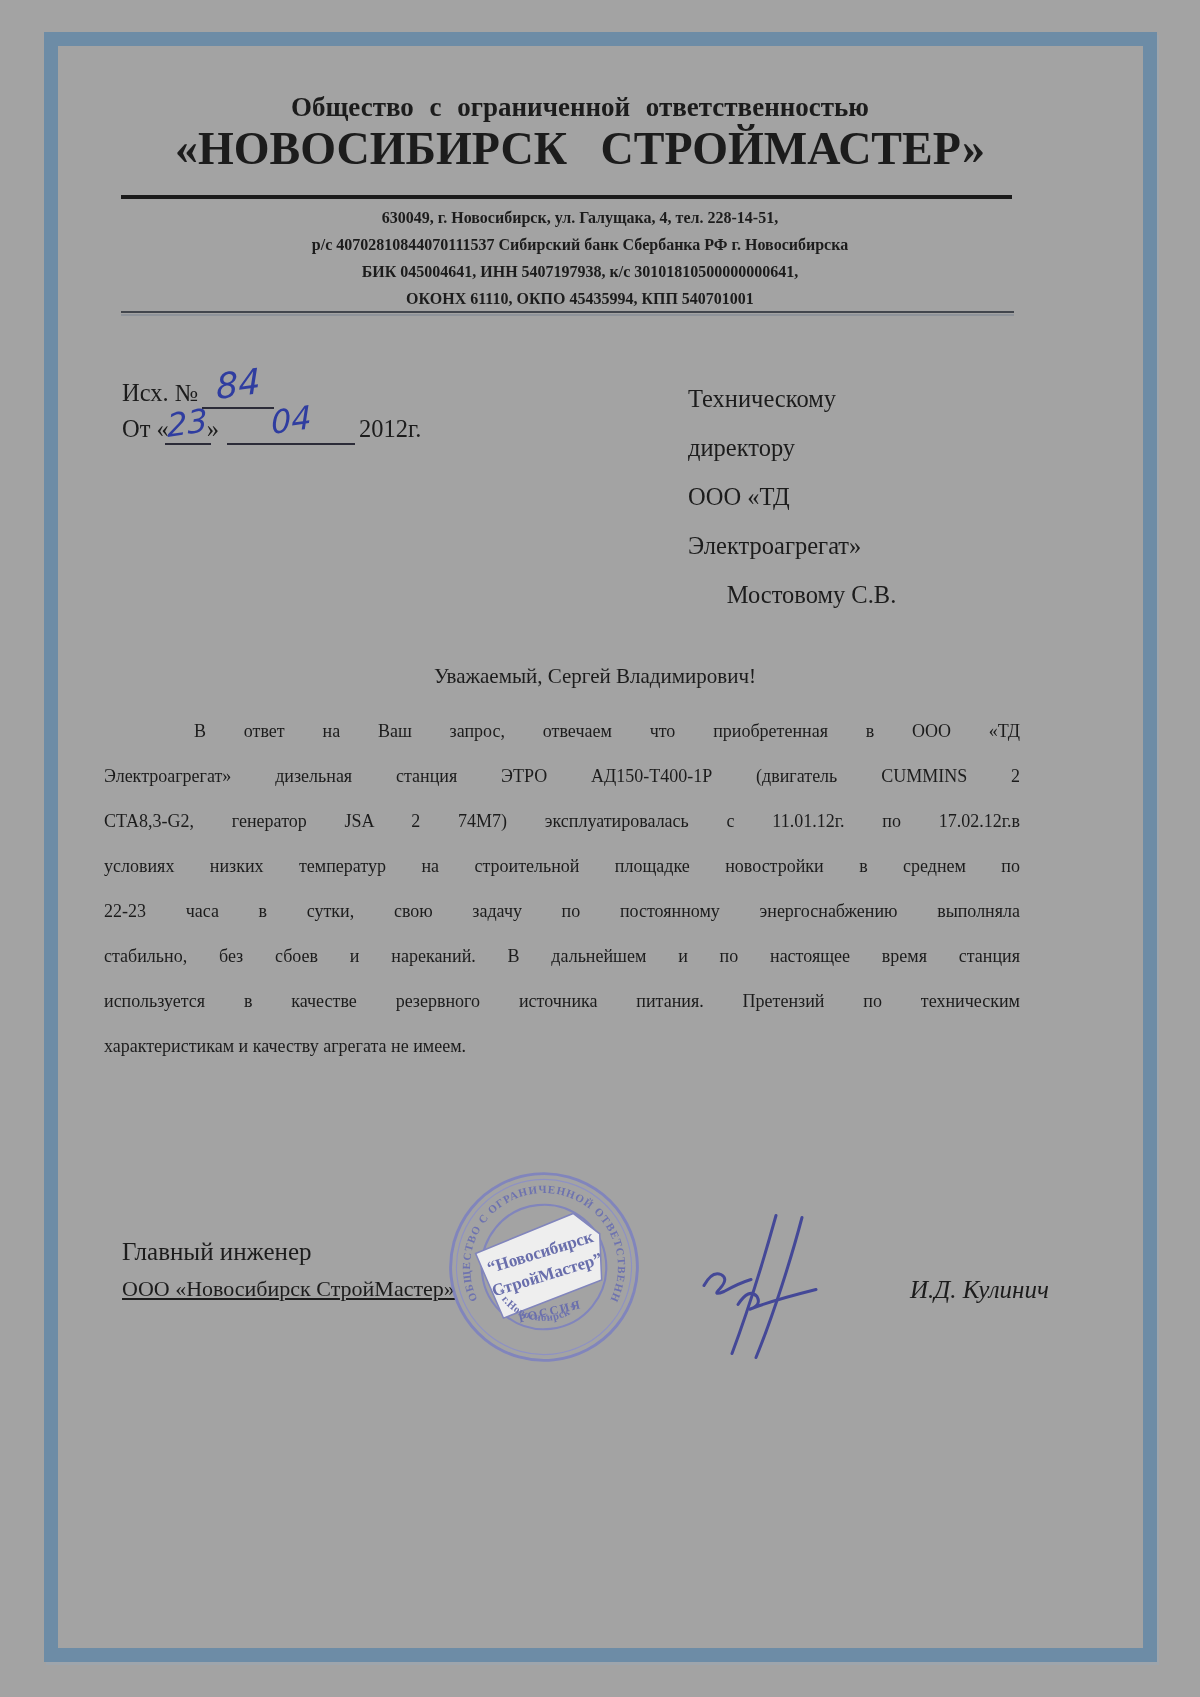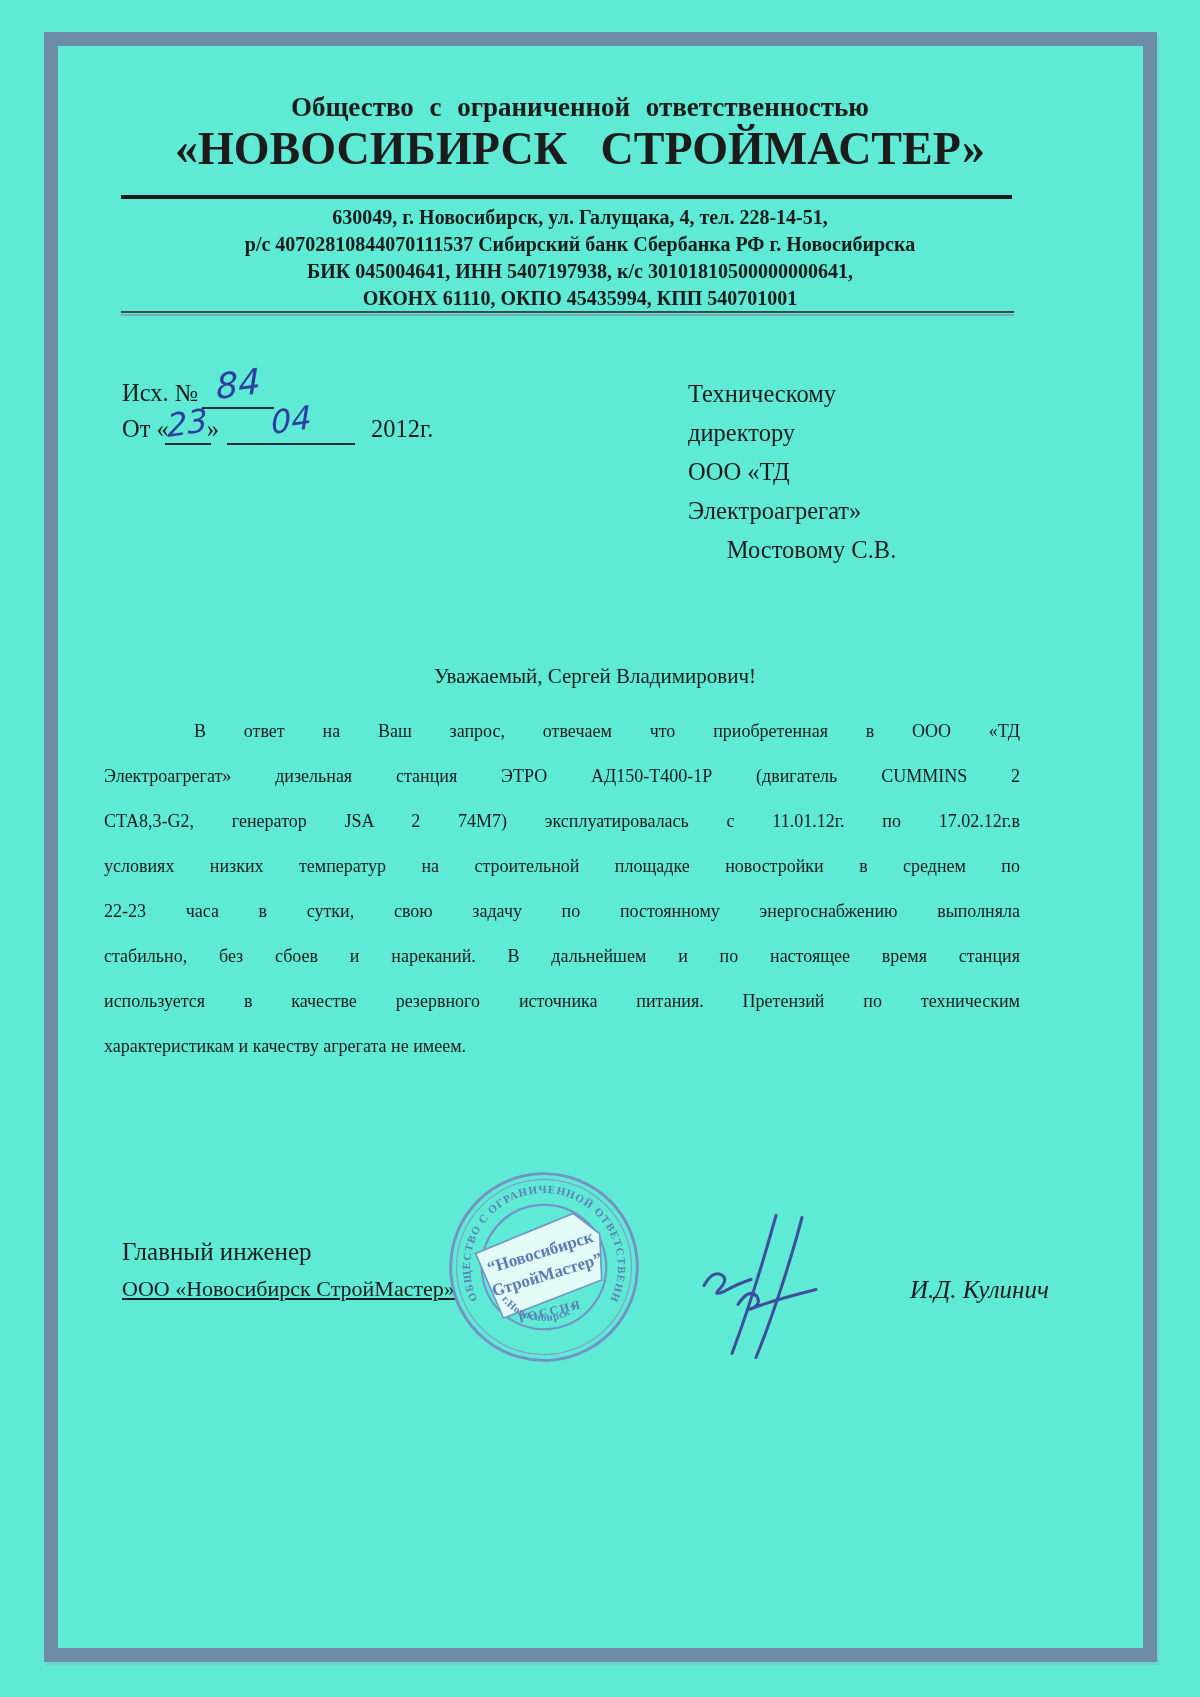--- a/index.html
+++ b/index.html
@@ -1,42 +1,42 @@
 <!DOCTYPE html>
 <html><head>
 <meta charset="utf-8">
 <style>
   html,body{margin:0;padding:0;background:#fff;}
-  .doc{position:relative;width:1200px;height:1697px;background:#5eead4;overflow:hidden;
+  .doc{position:relative;width:1200px;height:1697px;background:#a3a3a3;overflow:hidden;
        font-family:"Liberation Serif","DejaVu Serif",serif;color:#1c1c1c;}
   .frame{position:absolute;left:44px;top:32px;width:1113px;height:1630px;
          box-sizing:border-box;border:14px solid #6d8ca6;
          box-shadow:2px 3px 0 rgba(150,170,190,.35);}
   .abs{position:absolute;}
   .center{text-align:center;}
   .org-type{left:130px;top:92px;width:900px;font-size:27px;font-weight:bold;word-spacing:9px;}
   .org-name{left:130px;top:122px;width:900px;font-size:46px;font-weight:bold;word-spacing:22px;}
   .rule-thick{left:121px;top:195px;width:891px;height:4px;background:#1b1b1b;}
-  .requisites{left:130px;top:204px;width:900px;font-size:20px;font-weight:bold;line-height:27px;}
+  .requisites{left:130px;top:204px;width:900px;font-size:16px;font-weight:bold;line-height:27px;}
   .rule-thin{left:121px;top:311px;width:893px;height:2px;background:#42464d;
              box-shadow:0 3px 0 rgba(125,135,148,.55);}
   .meta-row{font-size:24.5px;white-space:nowrap;}
   .meta-row1{left:122px;top:372px;}
   .meta-row2{left:122px;top:410px;}
   .slot{display:inline-block;border-bottom:2px solid #2b2b38;text-align:center;vertical-align:baseline;}
   .slot-num{width:72px;margin-left:4px;}
   .slot-day{width:46px;margin:0 -4px;}
   .slot-month{width:128px;margin-left:8px;}
-  .year{margin-left:16px;}
+  .year{margin-left:4px;}
   .hw{font-family:"DejaVu Sans","Liberation Sans",sans-serif;font-style:italic;color:#2f3da0;
       display:inline-block;line-height:1;transform:rotate(-8deg) skewX(-6deg);}
   .hw-num{font-size:35px;position:relative;top:-5px;}
   .hw-day{font-size:32px;position:relative;top:-3px;}
   .hw-month{font-size:32px;position:relative;top:-6px;}
-  .recipient{left:688px;top:374px;width:247px;font-size:24.5px;line-height:39px;}
+  .recipient{left:688px;top:374px;width:247px;font-size:24.5px;line-height:49px;}
   .recipient .r3{text-align:center;}
   .salutation{left:150px;top:664px;width:890px;font-size:21px;}
   .body-text{left:104px;top:709px;width:916px;font-size:18px;}
   .bl{height:45px;line-height:45px;text-align:justify;text-align-last:justify;}
   .bl.first{padding-left:90px;}
   .bl.last{text-align-last:left;}
   .signoff1{left:122px;top:1238px;font-size:25px;}
   .signoff2{left:122px;top:1276px;font-size:22px;text-decoration:underline;}
   .signer{left:910px;top:1276px;font-size:25px;font-style:italic;}
   .stamp-svg{left:437px;top:1160px;width:214px;height:214px;}

